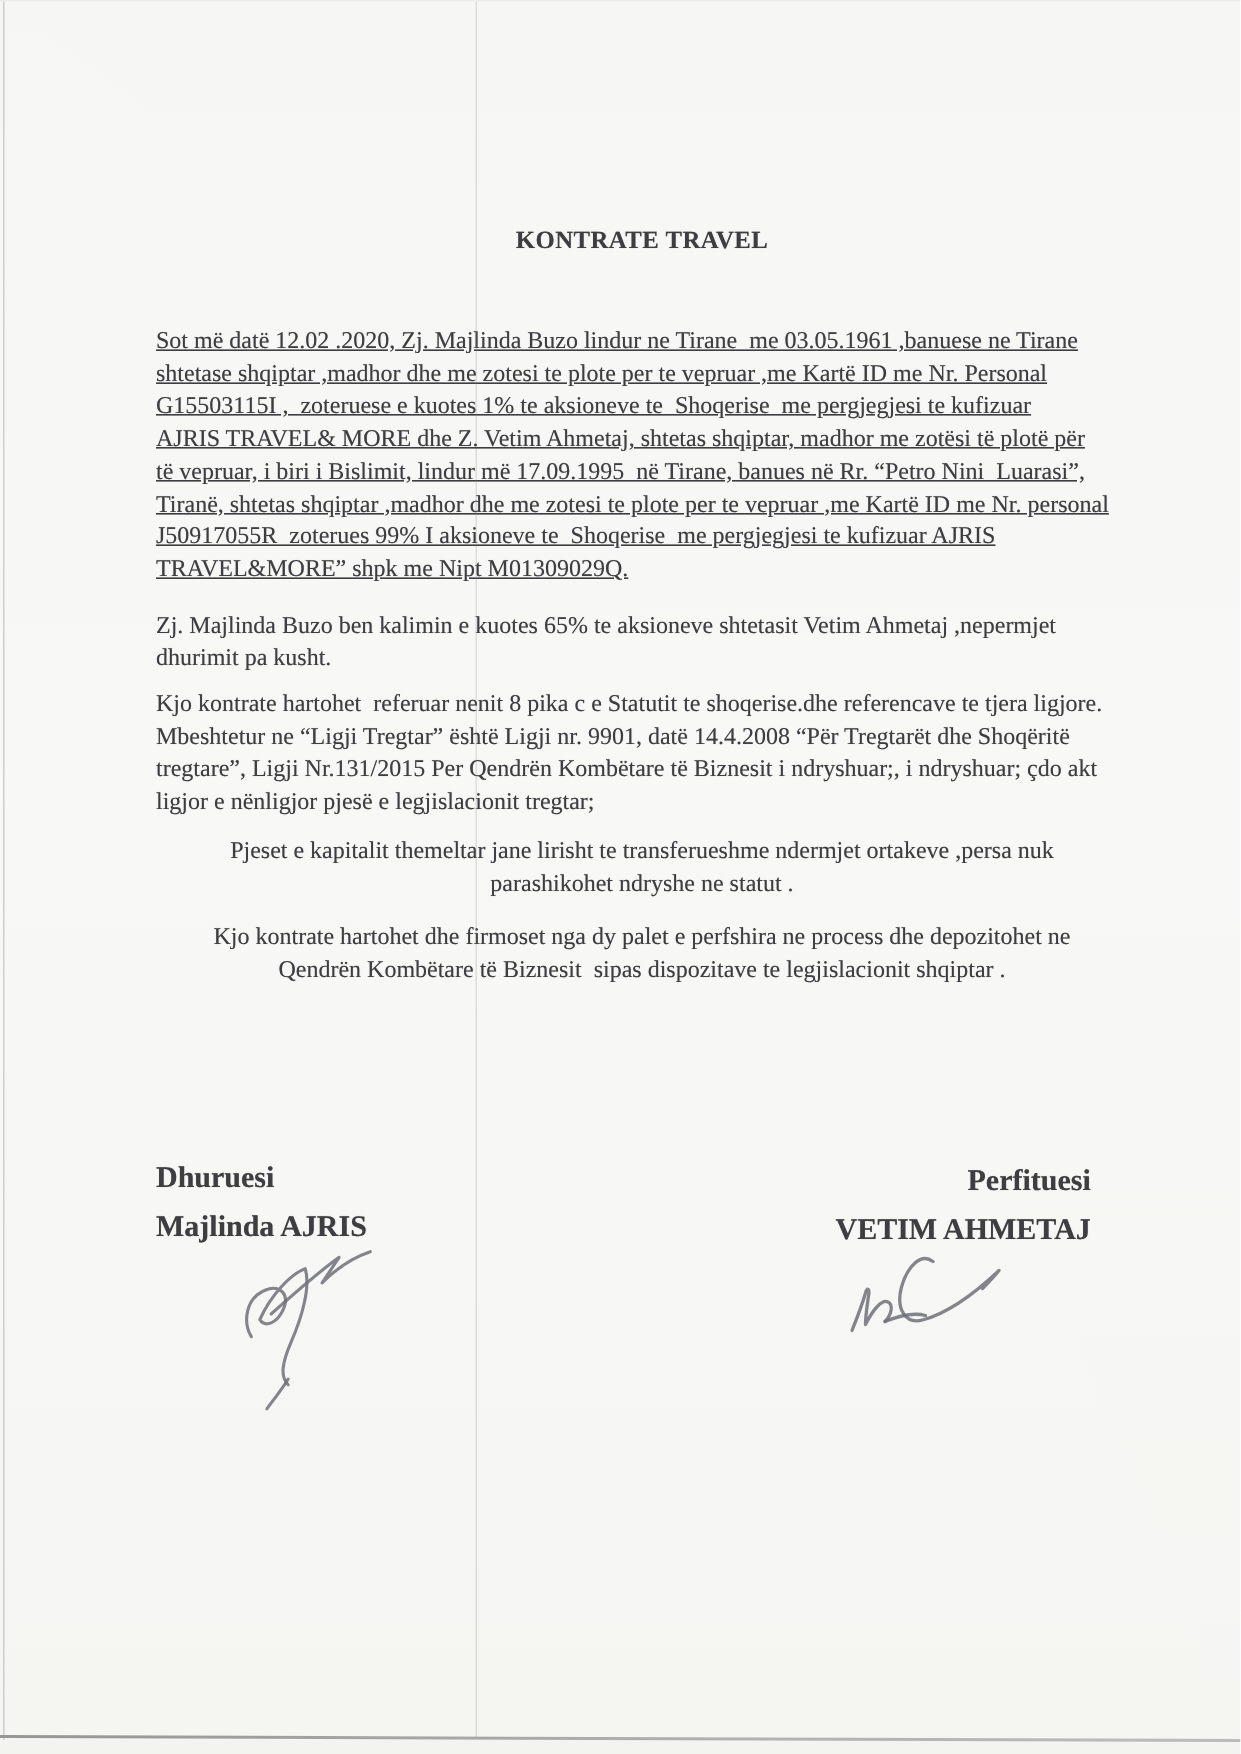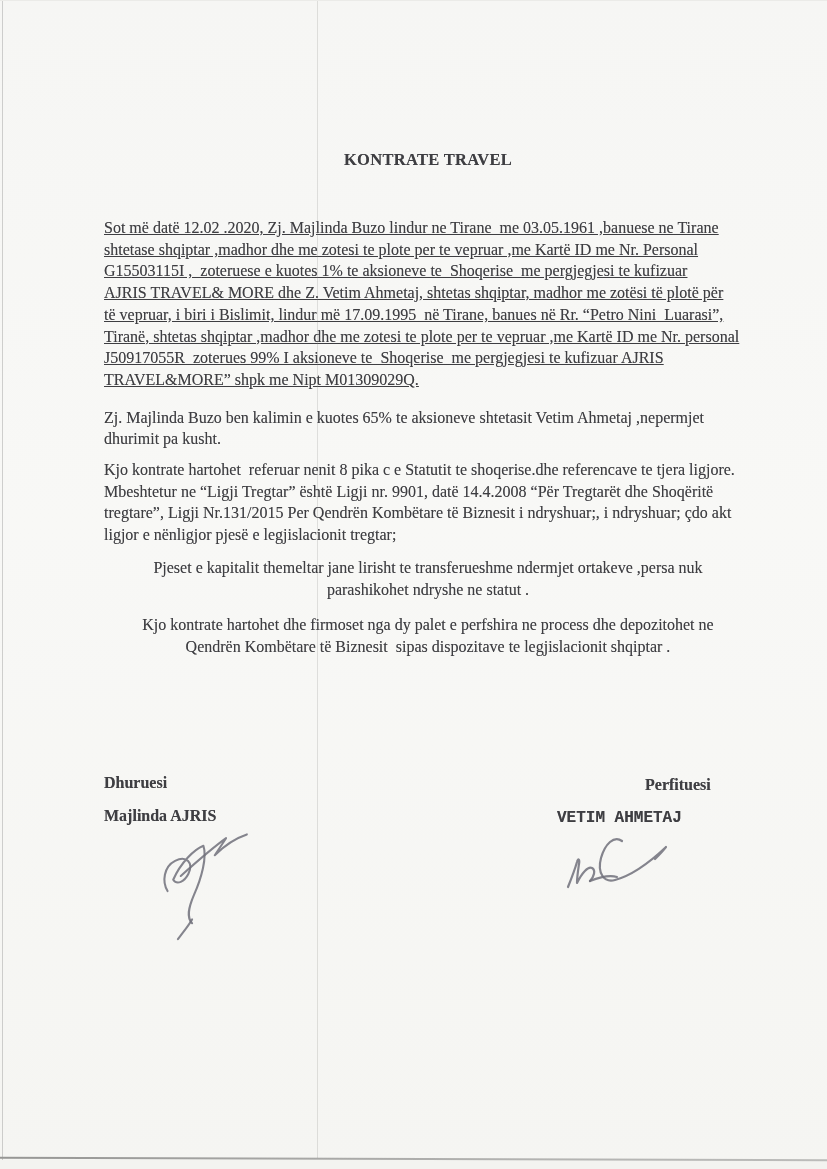--- a/index.html
+++ b/index.html
@@ -73,30 +73,30 @@
     text-shadow: 0 0 0.5px rgba(62,62,66,0.45);
   }
   .para-intro    { margin-top: 47px; text-decoration: underline; }
   .para-transfer { margin-top: 16px; }
   .para-legal    { margin-top: 9px;  }
   .para-capital  { margin-top: 11px; width: 648px; text-align: center; }
   .para-filing   { margin-top: 14px; width: 648px; text-align: center; }
 
   .sig-label {
     position: absolute;
-    font-size: 16px;
+    font-size: 20px;
     font-weight: bold;
     white-space: nowrap;
     z-index: 1;
     text-shadow: 0 0 0.5px rgba(62,62,66,0.55);
   }
   .donor-role       { left: 104px; top: 773px; }
   .donor-name       { left: 104px; top: 806px; }
   .beneficiary-role { left: 645px; top: 775px; }
-  .beneficiary-name { left: 557px; top: 808px; font-family: Liberation Mono, monospace; }
+  .beneficiary-name { left: 557px; top: 808px; }
 
   .sig-svg {
     position: absolute;
     z-index: 1;
   }
   .donor-sig       { left: 148px; top: 824px; }
   .beneficiary-sig { left: 560px; top: 830px; }
   .sig-svg path {
     fill: none;
     stroke: #70707a;

